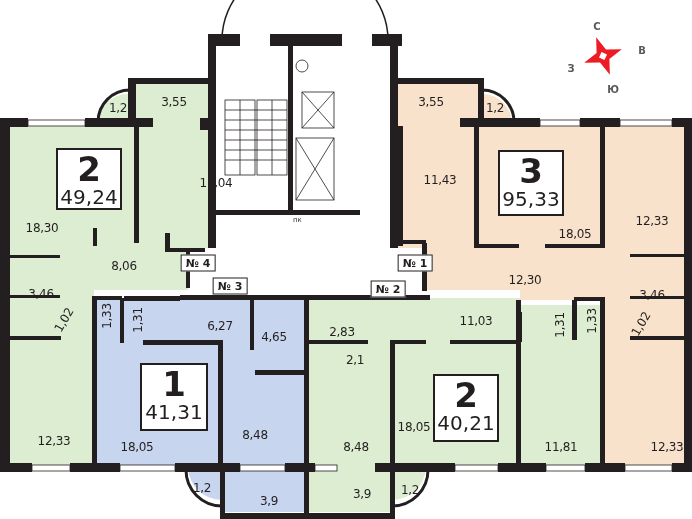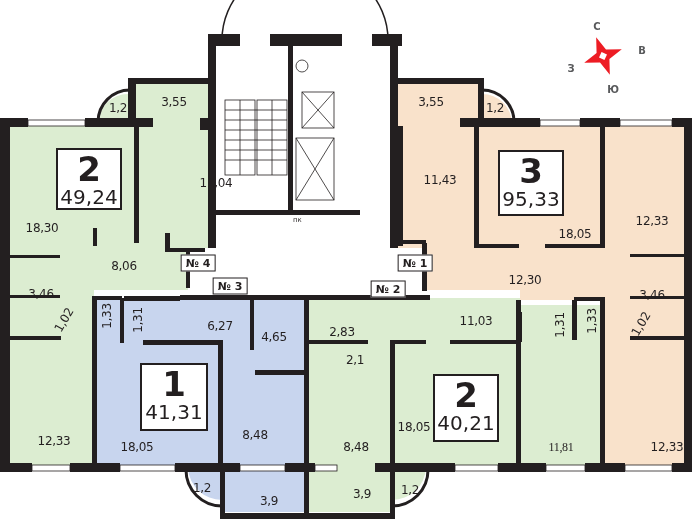--- a/index.html
+++ b/index.html
@@ -218,15 +218,15 @@
 <span class="lbl" style="left:255px;top:435px;">8,48</span>
 <span class="lbl" style="left:202px;top:488px;">1,2</span>
 <span class="lbl" style="left:269px;top:501px;">3,9</span>
 
 <span class="lbl" style="left:342px;top:332px;">2,83</span>
 <span class="lbl" style="left:355px;top:360px;">2,1</span>
 <span class="lbl" style="left:476px;top:321px;">11,03</span>
 <span class="lbl rot" style="left:560px;top:325px;">1,31</span>
 <span class="lbl" style="left:414px;top:427px;">18,05</span>
 <span class="lbl" style="left:356px;top:447px;">8,48</span>
-<span class="lbl" style="left:561px;top:447px;font-family:Liberation Serif, serif;">11,81</span>
+<span class="lbl" style="left:561px;top:447px;">11,81</span>
 <span class="lbl" style="left:362px;top:494px;">3,9</span>
 <span class="lbl" style="left:410px;top:490px;">1,2</span>
 
 </body></html>

